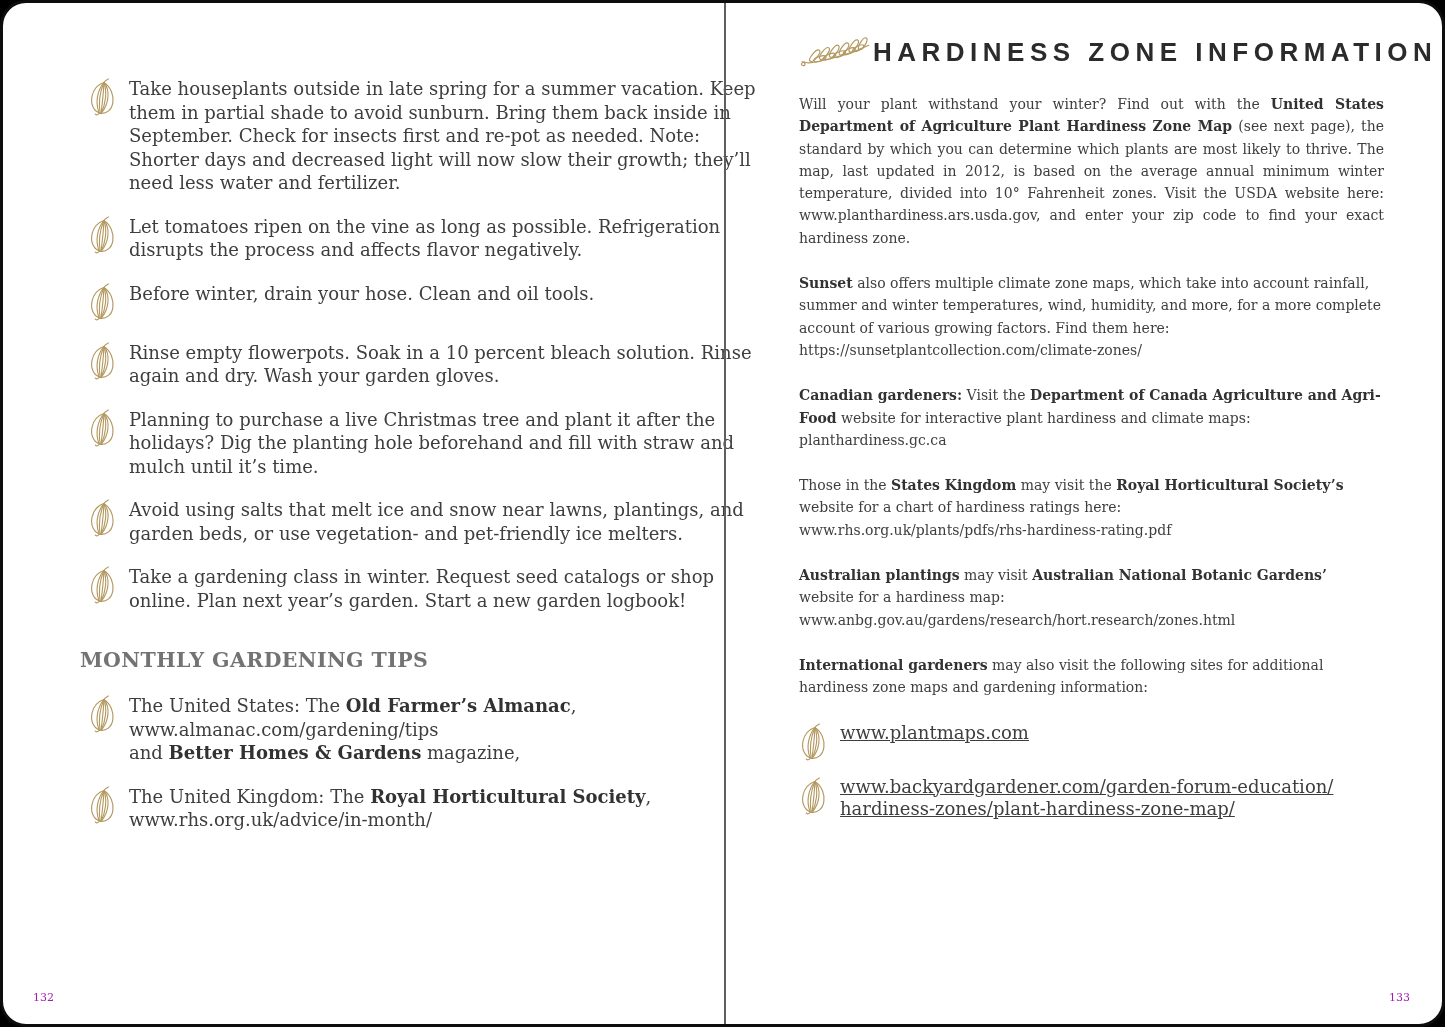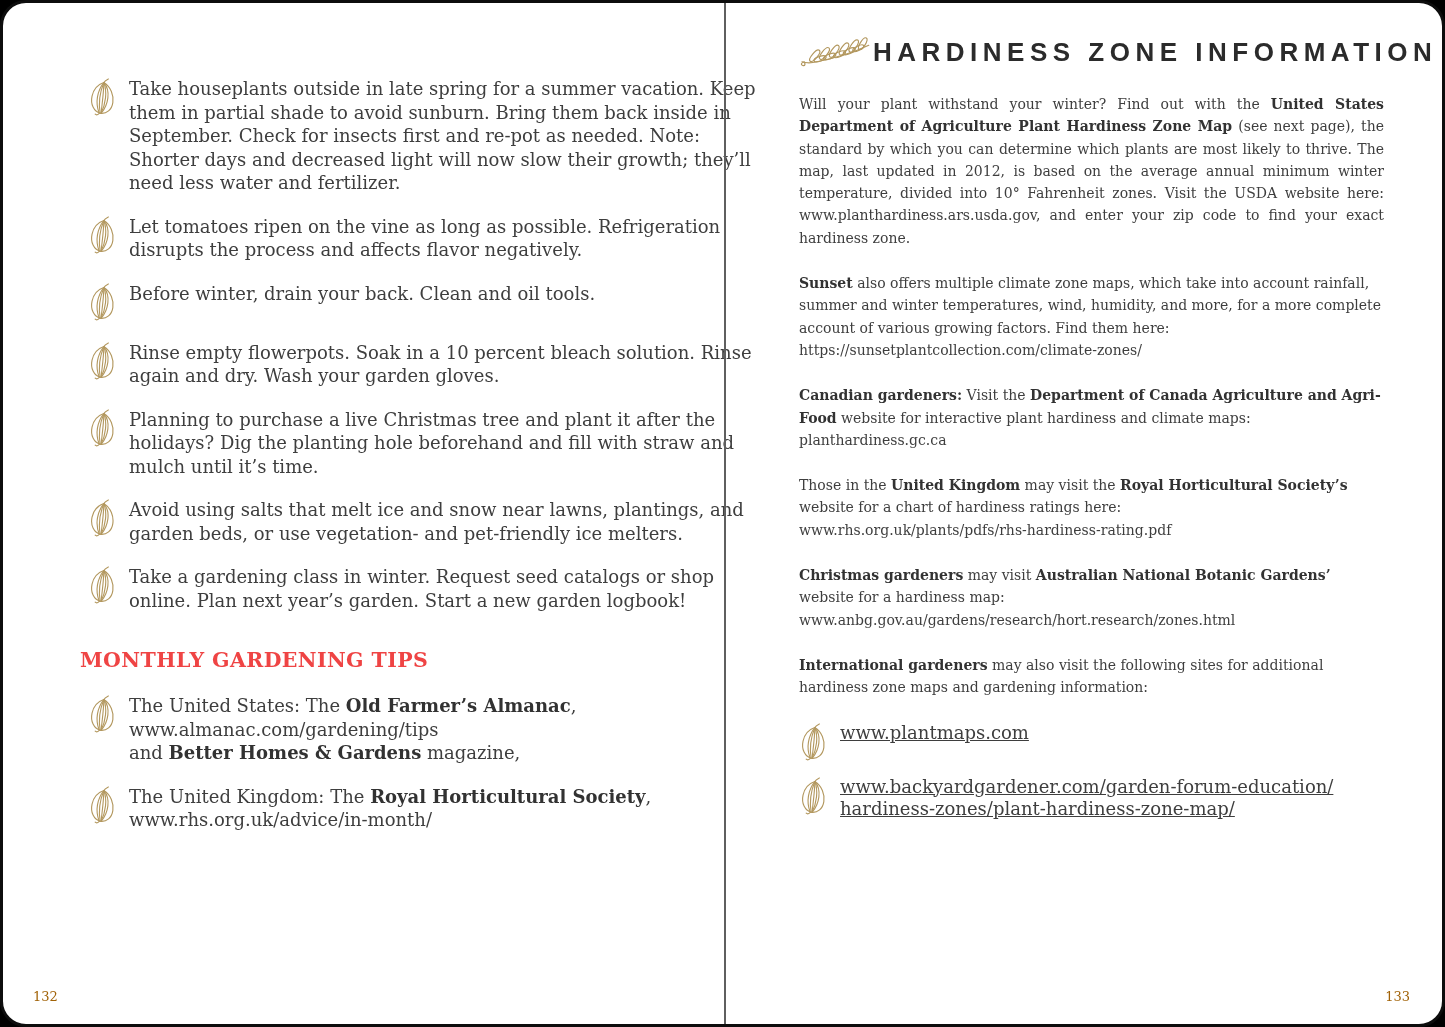--- a/index.html
+++ b/index.html
@@ -22,21 +22,21 @@
   
   ul.tips{list-style:none;margin:0;padding:0;}
   .tip{display:flex;align-items:flex-start;gap:13px;margin-bottom:20px;}
   .tip .onion{flex:0 0 28px;height:38px;margin-top:1px;}
   .tip .onion svg{width:28px;height:38px;display:block;}
   .tip-text{margin:0;font-size:18px;line-height:23.5px;white-space:pre-wrap;}
 
   h2.monthly{
     margin:36px 0 22px -8px;
     font-size:20.5px;line-height:24px;
-    font-weight:700;color:#ef4444;letter-spacing:.4px;
+    font-weight:700;color:#737373;letter-spacing:.4px;
   }
 
   
   .title-row{display:flex;align-items:center;gap:2px;margin:6px 0 24px 0;}
   .title-row h1{
     margin:0;white-space:nowrap;
     font-family:"Liberation Sans","DejaVu Sans",sans-serif;
     font-weight:700;font-size:26px;letter-spacing:5.5px;color:#2b2b2b;
   }
   .sprig{flex:0 0 72px;height:34px;}
@@ -45,21 +45,21 @@
   .para{margin:0 0 23px 0;font-size:14px;line-height:22.3px;white-space:pre-wrap;}
   .para.justify{text-align:justify;white-space:normal;}
   .nb{white-space:nowrap;}
   strong{color:#323232;}
 
   .right-bullets{margin-left:12px;margin-top:28px;text-decoration:underline;}
   .right-bullets .tip{margin-bottom:17px;}
   .right-bullets .onion{flex:0 0 28px;height:36px;}
   .right-bullets .tip-text{line-height:22.5px;}
 
-  .pagenum{position:absolute;bottom:20px;font-size:13px;color:#a16207;}
+  .pagenum{position:absolute;bottom:20px;font-size:11px;color:#a21caf;}
   .pn-left{left:30px;}
   .pn-right{right:32px;}
 </style>
 </head>
 <body>
 
 <div class="spread">
 
   <div class="page page-left">
     <ul class="tips">
@@ -102,21 +102,21 @@
         <path d="M17 5 C25 10 28 19 27 27 C26 35 20 40 13 39 C6 37 2 29 4 20 C6 11 11 7 17 5 Z"></path>
         <path d="M17 5 C10 14 7 27 12 39"></path>
         <path d="M17 5 C13 15 11 28 13 39"></path>
         <path d="M17 5 C17 16 15 29 14 39"></path>
         <path d="M17 5 C21 15 19 29 14 39"></path>
         <path d="M17 5 C25 14 22 30 14 39"></path>
         <path d="M17 5 C18 3 20 2 22 1"></path>
         <path d="M12 39 C10 41 8.5 41 7.5 40"></path>
       </svg>
     </span>
-    <p class="tip-text"><span>Before winter, drain your back. Clean and oil tools.</span></p>
+    <p class="tip-text"><span>Before winter, drain your hose. Clean and oil tools.</span></p>
   </li>
 
   <li class="tip">
     <span class="onion">
       <svg viewBox="0 0 30 42" fill="none" stroke="#b3985f" stroke-width="1.25" stroke-linecap="round">
         <path d="M17 5 C25 10 28 19 27 27 C26 35 20 40 13 39 C6 37 2 29 4 20 C6 11 11 7 17 5 Z"></path>
         <path d="M17 5 C10 14 7 27 12 39"></path>
         <path d="M17 5 C13 15 11 28 13 39"></path>
         <path d="M17 5 C17 16 15 29 14 39"></path>
         <path d="M17 5 C21 15 19 29 14 39"></path>
@@ -243,23 +243,23 @@
 
     </div>
 
     <div>
   <p class="para justify"><span>Will your plant withstand your winter? Find out with the </span><strong>United States Department of Agriculture Plant Hardiness Zone Map</strong><span> (see next page), the standard by which you can determine which plants are most likely to thrive. The map, last updated in 2012, is based on the average annual minimum winter temperature, divided into 10° Fahrenheit zones. Visit the USDA website here: www.planthardiness.ars.usda.gov, and enter your zip code to find your exact hardiness zone.</span></p>
 
   <p class="para"><strong>Sunset</strong><span> also offers multiple climate zone maps, which take into account rainfall, summer and winter temperatures, wind, humidity, and more, for a more complete account of various growing factors. Find them here: </span><span class="nb">https://sunsetplantcollection.com/climate-zones/</span></p>
 
   <p class="para"><strong>Canadian gardeners:</strong><span> Visit the </span><strong>Department of Canada Agriculture and Agri-Food</strong><span> website for interactive plant hardiness and climate maps: </span><span class="nb">planthardiness.gc.ca</span></p>
 
-  <p class="para"><span>Those in the </span><strong>United Kingdom</strong><span> may visit the </span><strong>Royal Horticultural Society’s</strong><span> website for a chart of hardiness ratings here: </span><span class="nb">www.rhs.org.uk/plants/pdfs/rhs-hardiness-rating.pdf</span></p>
-
-  <p class="para"><strong>Christmas gardeners</strong><span> may visit </span><strong>Australian National Botanic Gardens’</strong><span> website for a hardiness map:
+  <p class="para"><span>Those in the </span><strong>States Kingdom</strong><span> may visit the </span><strong>Royal Horticultural Society’s</strong><span> website for a chart of hardiness ratings here: </span><span class="nb">www.rhs.org.uk/plants/pdfs/rhs-hardiness-rating.pdf</span></p>
+
+  <p class="para"><strong>Australian plantings</strong><span> may visit </span><strong>Australian National Botanic Gardens’</strong><span> website for a hardiness map:
 </span><span class="nb">www.anbg.gov.au/gardens/research/hort.research/zones.html</span></p>
 
   <p class="para"><strong>International gardeners</strong><span> may also visit the following sites for additional hardiness zone maps and gardening information:</span></p>
 </div>
 
     <ul class="tips right-bullets">
   <li class="tip">
     <span class="onion">
       <svg viewBox="0 0 30 42" fill="none" stroke="#b3985f" stroke-width="1.25" stroke-linecap="round">
         <path d="M17 5 C25 10 28 19 27 27 C26 35 20 40 13 39 C6 37 2 29 4 20 C6 11 11 7 17 5 Z"></path>

